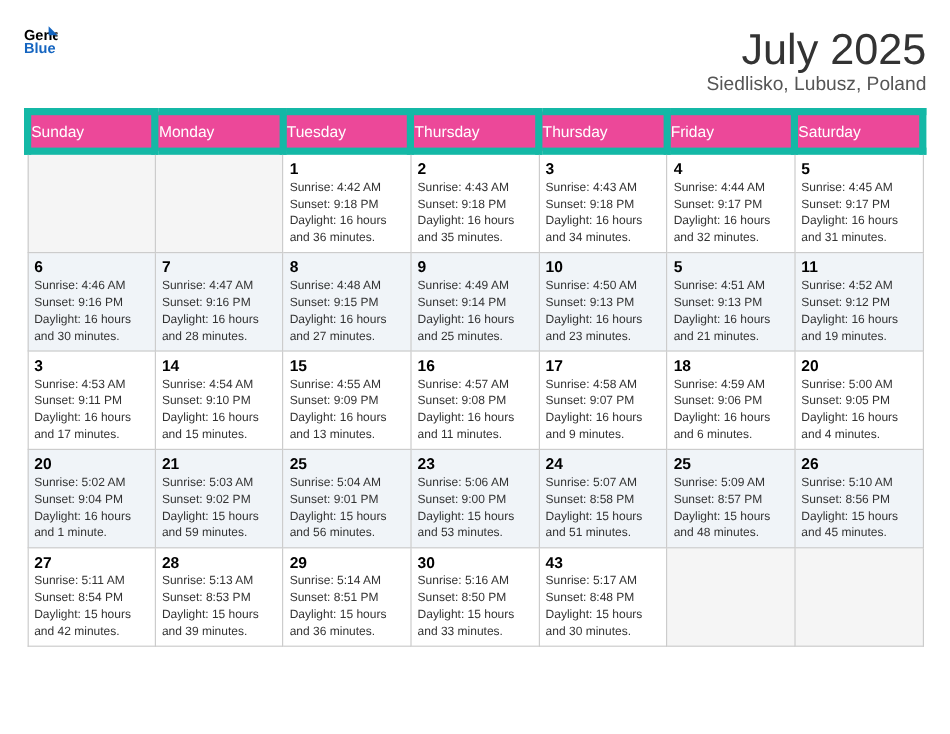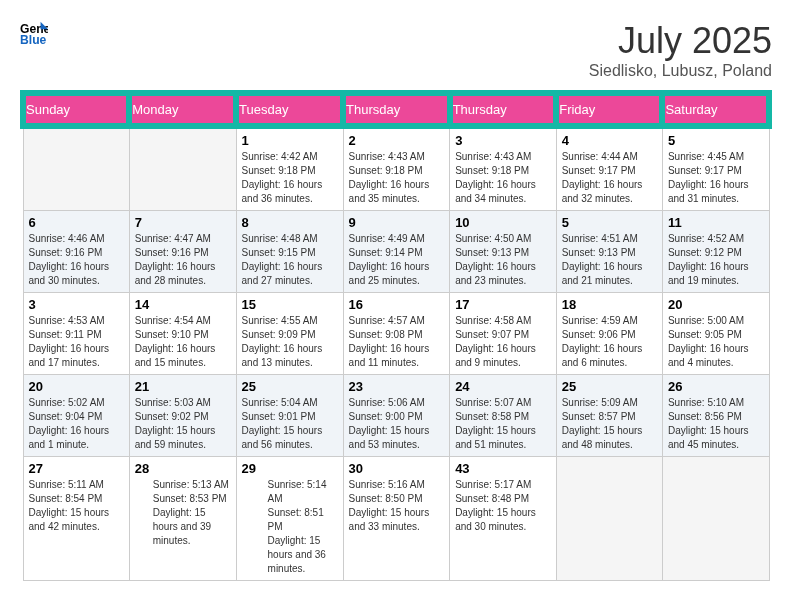--- a/index.html
+++ b/index.html
@@ -275,27 +275,27 @@
       </tr>
       <tr>
         <td>
           <span class="day-num">27</span>
           <div class="day-info" style="white-space: pre-line;">Sunrise: 5:11 AM
 Sunset: 8:54 PM
 Daylight: 15 hours and 42 minutes.</div>
         </td>
         <td>
           <span class="day-num">28</span>
-          <div class="day-info" style="white-space: pre-line; margin-left: 18px;">Sunrise: 5:13 AM
+          <div class="day-info" style="white-space: pre-line;">Sunrise: 5:13 AM
 Sunset: 8:53 PM
 Daylight: 15 hours and 39 minutes.</div>
         </td>
         <td>
           <span class="day-num">29</span>
-          <div class="day-info" style="white-space: pre-line; margin-left: 26px;">Sunrise: 5:14 AM
+          <div class="day-info" style="white-space: pre-line;">Sunrise: 5:14 AM
 Sunset: 8:51 PM
 Daylight: 15 hours and 36 minutes.</div>
         </td>
         <td>
           <span class="day-num">30</span>
           <div class="day-info" style="white-space: pre-line;">Sunrise: 5:16 AM
 Sunset: 8:50 PM
 Daylight: 15 hours and 33 minutes.</div>
         </td>
         <td>

